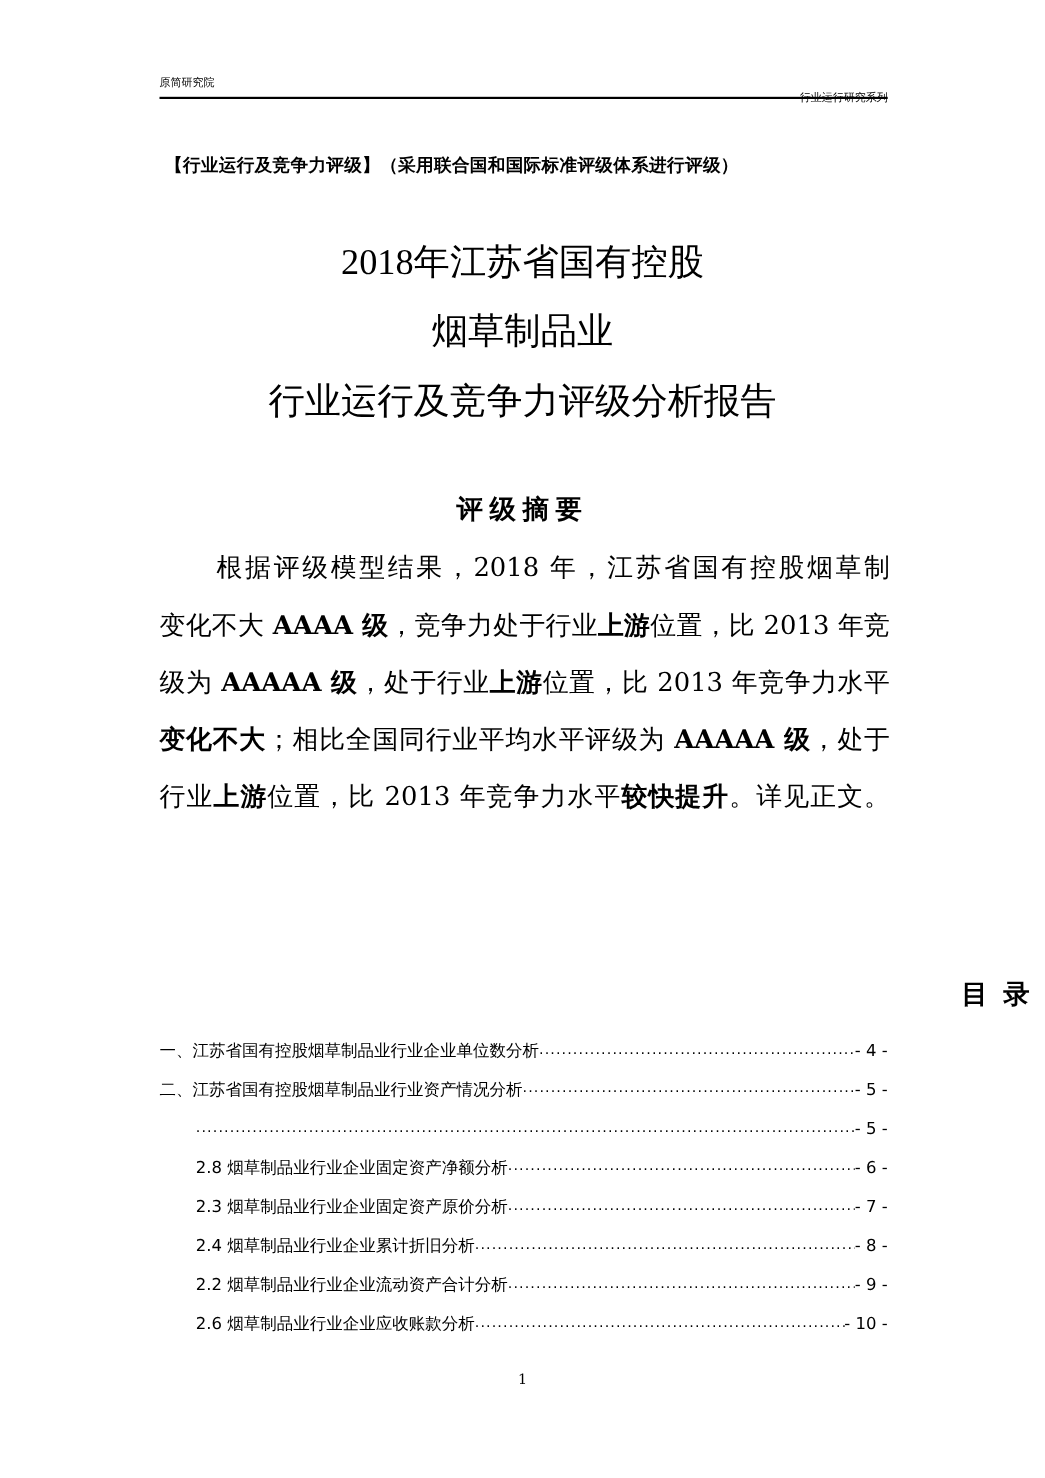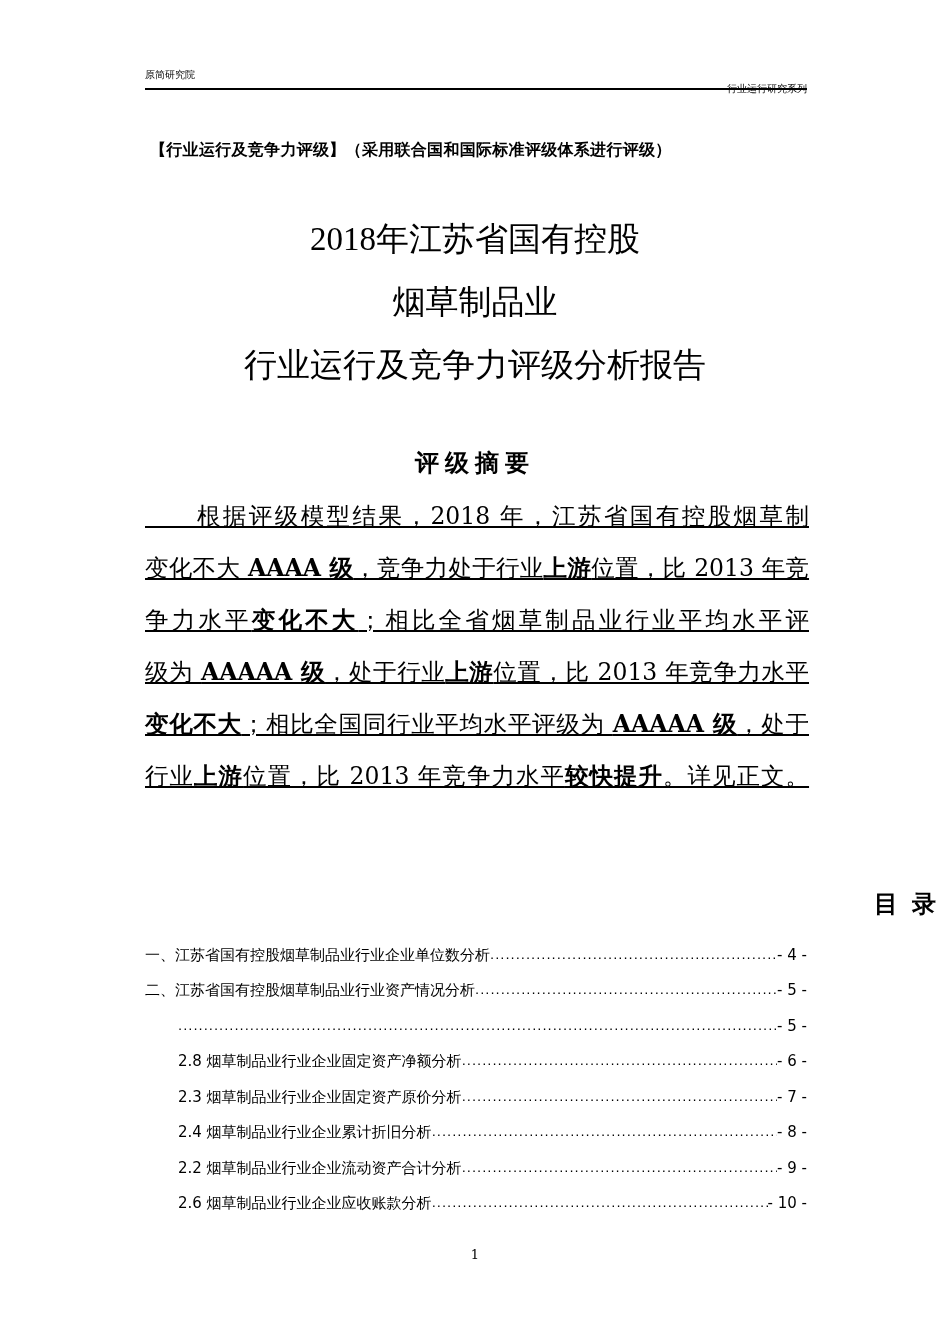--- a/index.html
+++ b/index.html
@@ -5,21 +5,21 @@
   html, body { margin:0; padding:0; background:#ffffff; }
   body { width:950px; height:1344px; position:relative; overflow:hidden; color:#000; font-family:"DejaVu Serif", serif; }
   .header { position:absolute; left:145px; right:143px; top:66px; height:22px; border-bottom:2px solid #000; font-family:"DejaVu Sans", sans-serif; font-size:10px; }
   .header .left { position:absolute; left:0; top:2px; }
   .header .right { position:absolute; right:0; top:16px; }
   .tagline { position:absolute; left:150px; top:140px; font-size:16px; font-family:"DejaVu Sans", sans-serif; font-weight:bold; letter-spacing:0.3px; }
   .title { position:absolute; left:0; width:950px; text-align:center; font-size:33px; line-height:63px; top:208px;font-family:Liberation Serif, serif; }
   .title div { height:63px; }
   .section-title { position:absolute; left:0; width:950px; text-align:center; font-family:"DejaVu Sans", sans-serif; font-weight:bold; font-size:24px; letter-spacing:6px; }
   .summary { position:absolute; left:145px; width:664px; top:490px; font-size:23.5px; line-height:52px; text-align:justify; }
-  .summary .line { height:52px; white-space:nowrap; text-align:justify; text-align-last:justify;text-decoration:underline; }
+  .summary .line { height:52px; white-space:nowrap; text-align:justify; text-align-last:justify; }
   .summary b { font-weight:bold; }
   .toc { position:absolute; left:145px; width:662px; top:937px; font-family:"DejaVu Sans", sans-serif; font-size:15px; }
   .toc-row { display:flex; align-items:center; height:35.5px; line-height:26px; }
   .toc-row.sub { padding-left:33px; }
   .toc-row .lbl { white-space:nowrap; }
   .toc-row .dots { flex:1; overflow:hidden; white-space:nowrap; letter-spacing:1px; color:#000; font-size:13px; }
   .toc-row .pg { white-space:nowrap; }
   .page-num { position:absolute; top:1247px; left:0; width:950px; text-align:center; font-size:13px; font-family:"DejaVu Serif", serif; }
 </style>
 </head>
@@ -36,21 +36,20 @@
   <div>2018年江苏省国有控股</div>
   <div>烟草制品业</div>
   <div>行业运行及竞争力评级分析报告</div>
 </div>
 
 <div class="section-title" style="top:447px;">评级摘要</div>
 
 <div class="summary" id="summary">
     <div class="line"><span>　　根据评级模型结果，2018 年，江苏省国有控股烟草制</span></div>
     <div class="line"><span>变化不大 </span><b>AAAA 级</b><span>，竞争力处于行业</span><b>上游</b><span>位置，比 2013 年竞</span></div>
-    <div class="line"><span>争力水平</span><b>变化不大</b><span>；相比全省烟草制品业行业平均水平评</span></div>
     <div class="line"><span>级为 </span><b>AAAAA 级</b><span>，处于行业</span><b>上游</b><span>位置，比 2013 年竞争力水平</span></div>
     <div class="line"><b>变化不大</b><span>；相比全国同行业平均水平评级为 </span><b>AAAAA 级</b><span>，处于</span></div>
     <div class="line"><span>行业</span><b>上游</b><span>位置，比 2013 年竞争力水平</span><b>较快提升</b><span>。详见正文。</span></div>
   </div>
 
 <div class="section-title" style="top:888px;letter-spacing:14px;text-align:right;">目录</div>
 
 <div class="toc" id="toc">
     <div class="toc-row">
       <span class="lbl">一、江苏省国有控股烟草制品业行业企业单位数分析</span>

